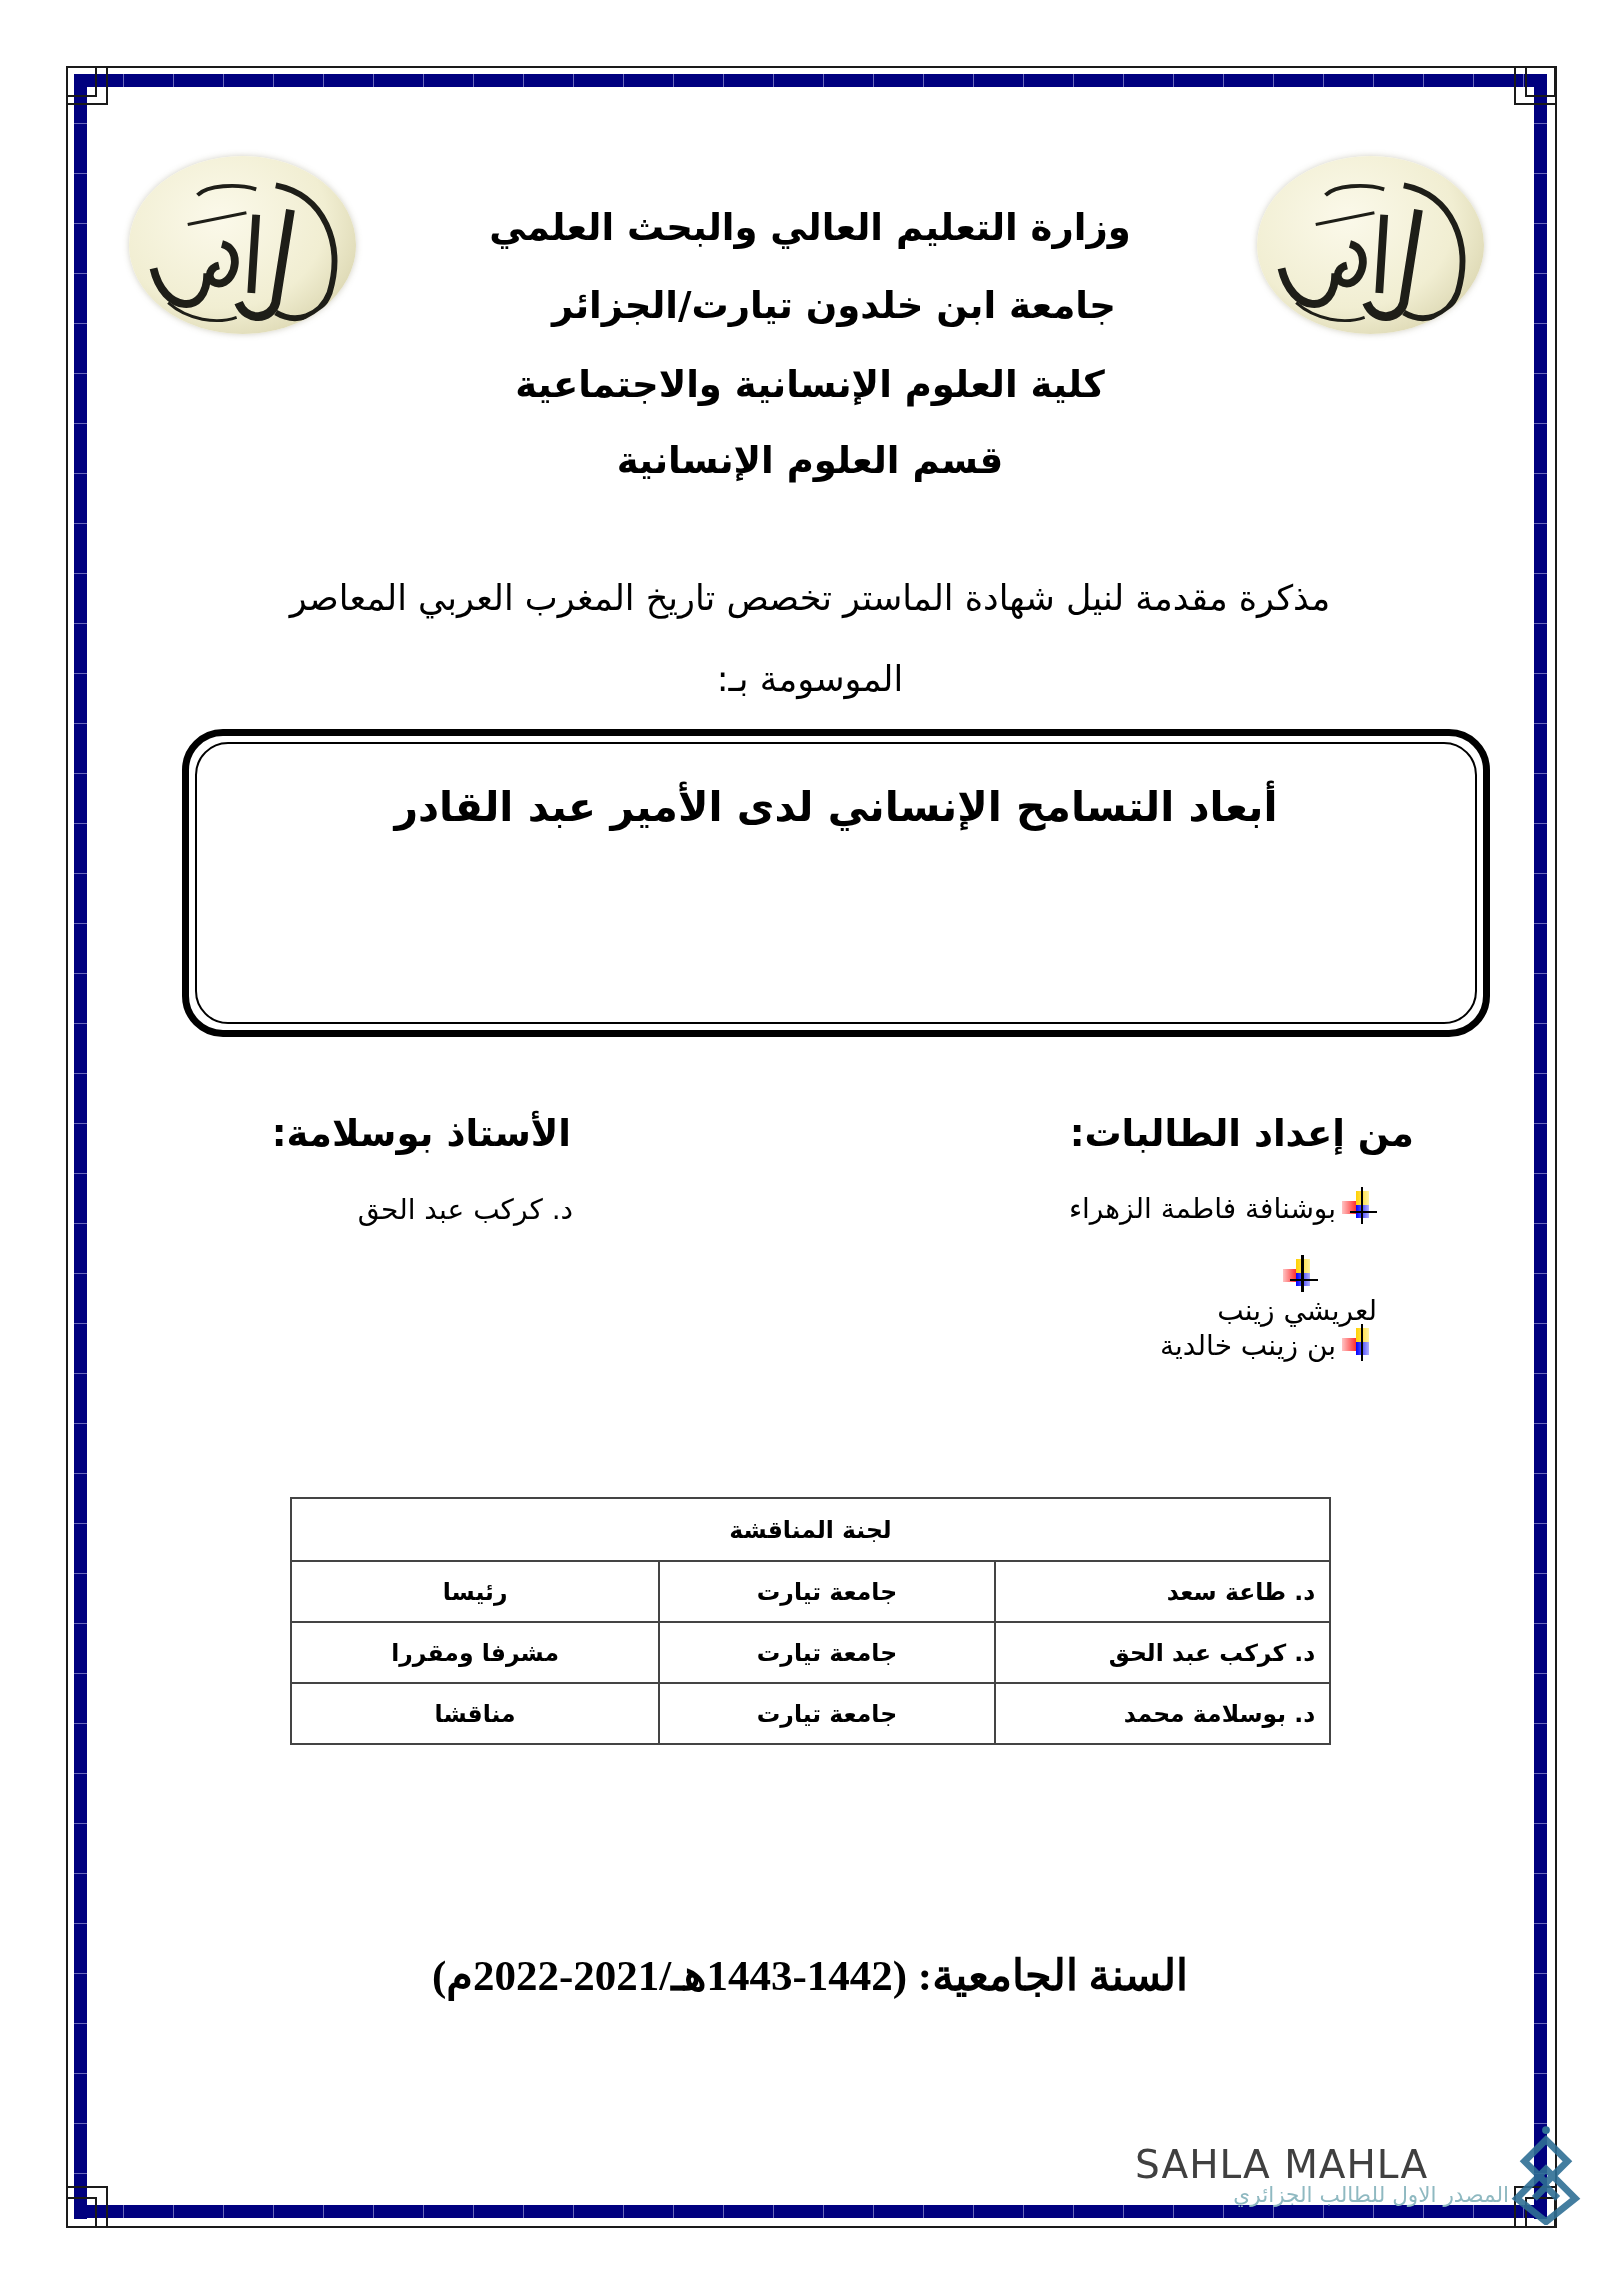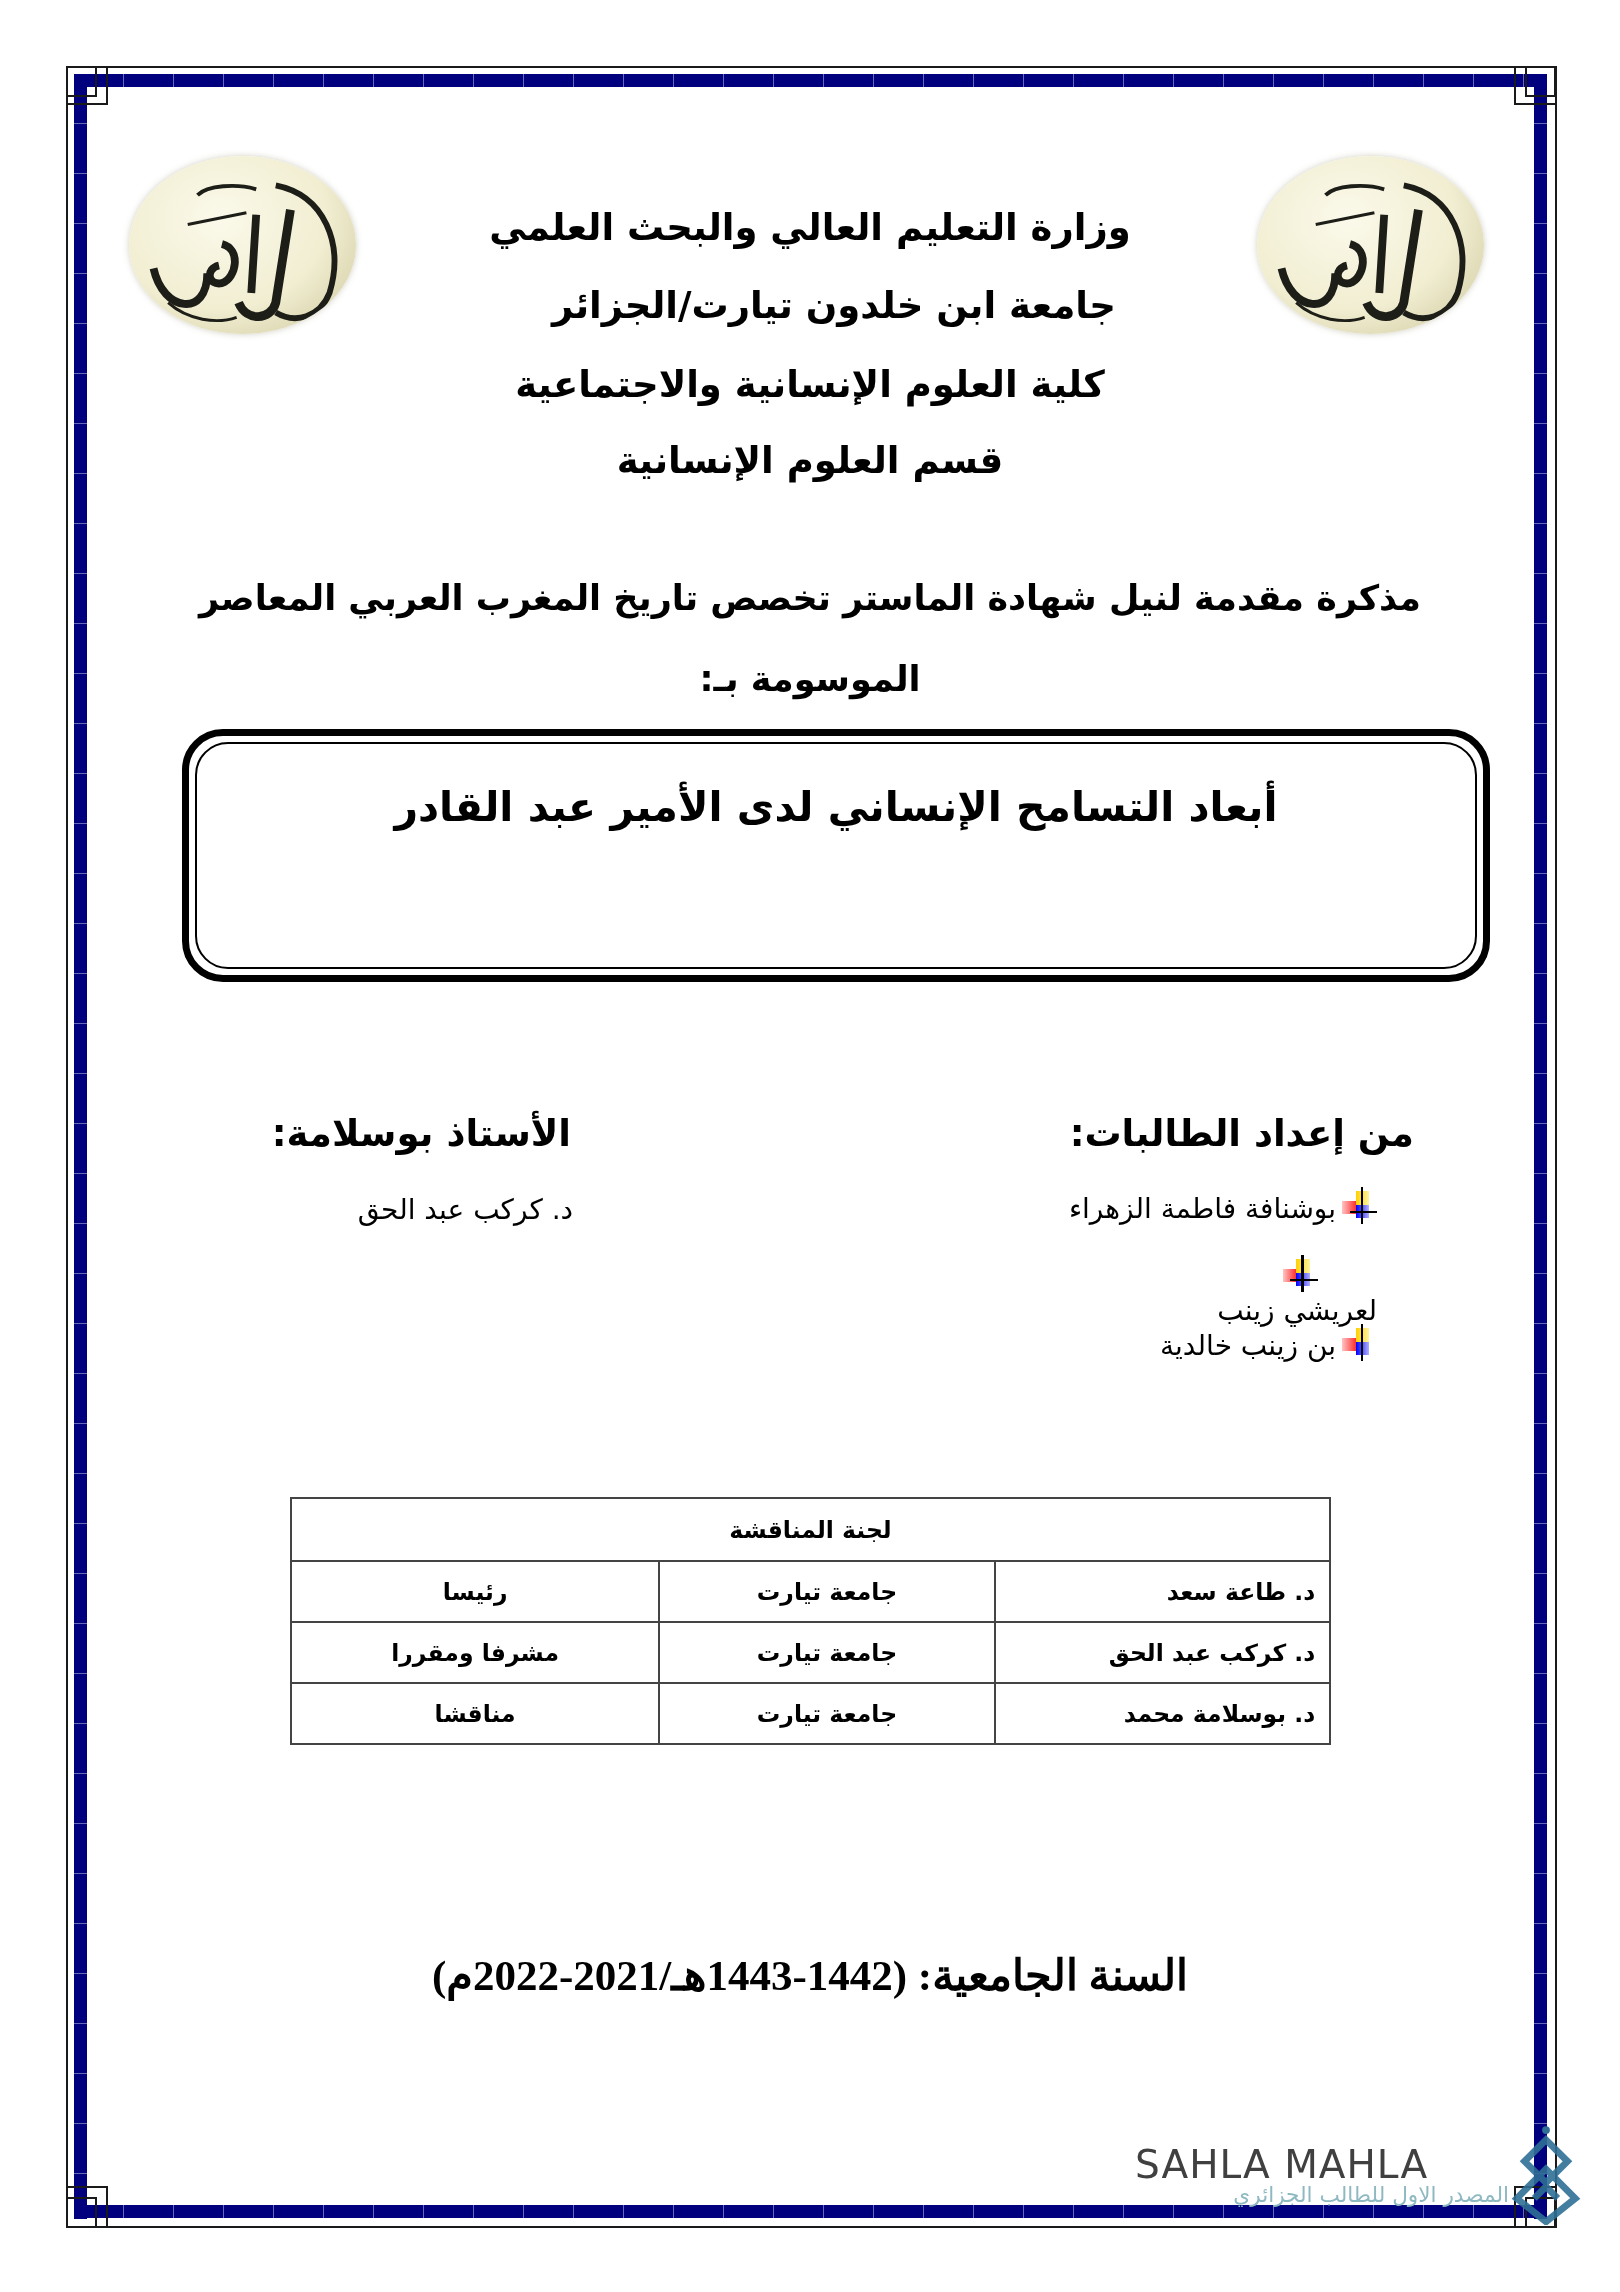--- a/index.html
+++ b/index.html
@@ -17,24 +17,24 @@
   .logo { position:absolute; width:227px; height:178px; border-radius:50%;
           background: radial-gradient(ellipse at 40% 35%, #fbf9ea 0%, #f1eed2 55%, #d8d3ac 85%, #b9b48d 100%);
           box-shadow: 0 0 5.9px rgba(120,115,80,0.35); overflow:hidden; }
   .logo svg { position:absolute; left:0; top:0; width:100%; height:100%; }
 
   
   .hdr { position:absolute; left:0; width:1620px; text-align:center; direction:rtl;
          font-family:"DejaVu Sans", sans-serif; font-weight:bold; font-size:37px; }
 
   .memo { position:absolute; left:0; width:1620px; text-align:center; direction:rtl;
-          font-family:"DejaVu Sans", sans-serif; font-weight:bold; font-size:35px; }
-
-  
-  .title-outer { position:absolute; left:182px; top:729px; width:1308px; height:253px;
+          font-family:"DejaVu Sans", sans-serif; font-weight:normal; font-size:35px; }
+
+  
+  .title-outer { position:absolute; left:182px; top:729px; width:1308px; height:308px;
                  border:7.8px solid #000; border-radius:41px; box-sizing:border-box; }
   .title-inner { position:absolute; left:5.9px; top:5.9px; right:5.9px; bottom:5.9px;
                  border:2px solid #000; border-radius:33px; }
   .title-main { position:absolute; left:0; right:0; top:47px; text-align:center; direction:rtl;
                 font-family:"DejaVu Sans", sans-serif; font-weight:bold; font-size:41px; }
   .title-years { position:absolute; left:0; right:0; top:137px; text-align:center; direction:rtl;
                  font-family:"DejaVu Sans", sans-serif; font-weight:bold; font-size:37px; }
 
   
   .section-label { position:absolute; direction:rtl; font-family:"DejaVu Sans", sans-serif;

